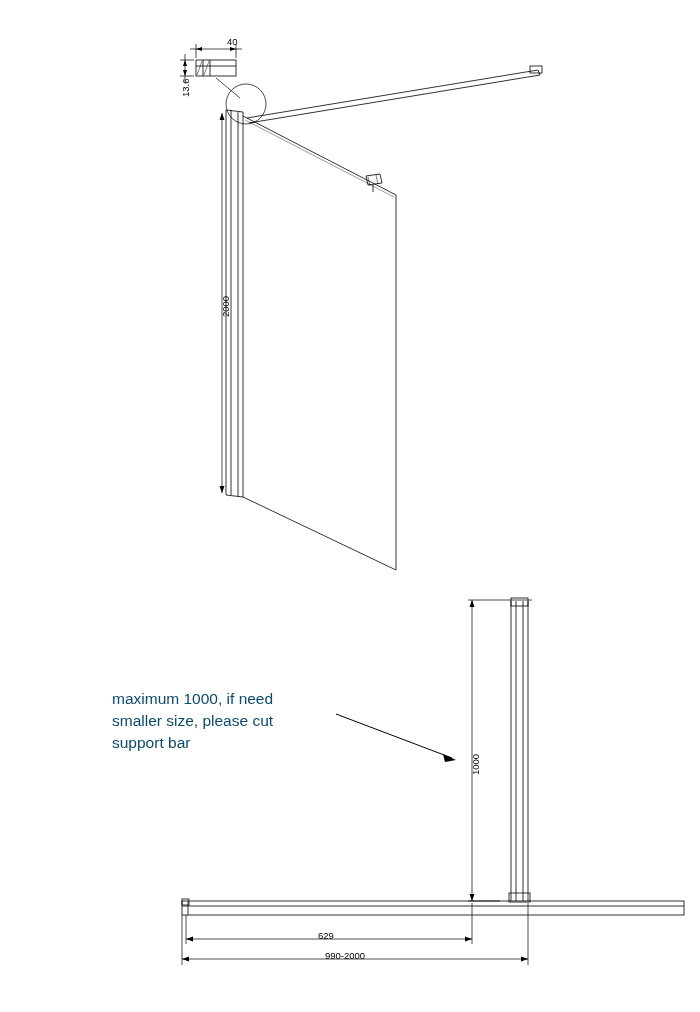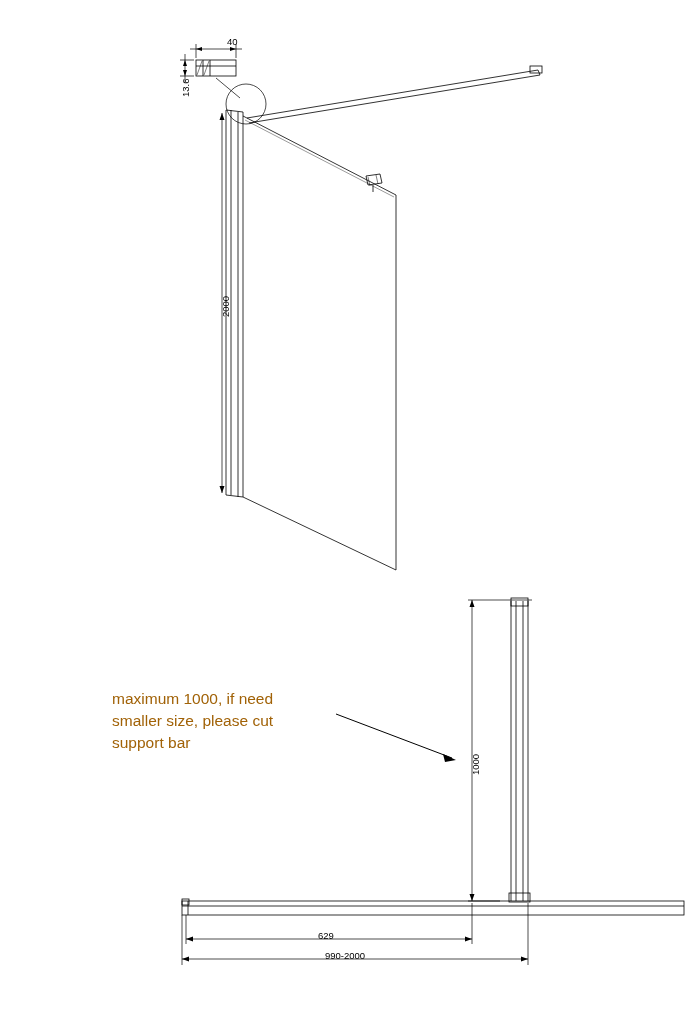--- a/index.html
+++ b/index.html
@@ -22,21 +22,21 @@
     width: 700px;
     height: 1012px;
   }
   .note {
     position: absolute;
     left: 112px;
     top: 688px;
     width: 230px;
     font-size: 15.5px;
     line-height: 22px;
-    color: #a16207;
+    color: #0c4a6e;
     white-space: pre-line;
   }
   .dim-label {
     position: absolute;
     font-size: 9.5px;
     color: #000;
     font-family: "Liberation Sans", sans-serif;
   }
   .vertical-text {
     transform: rotate(-90deg);

